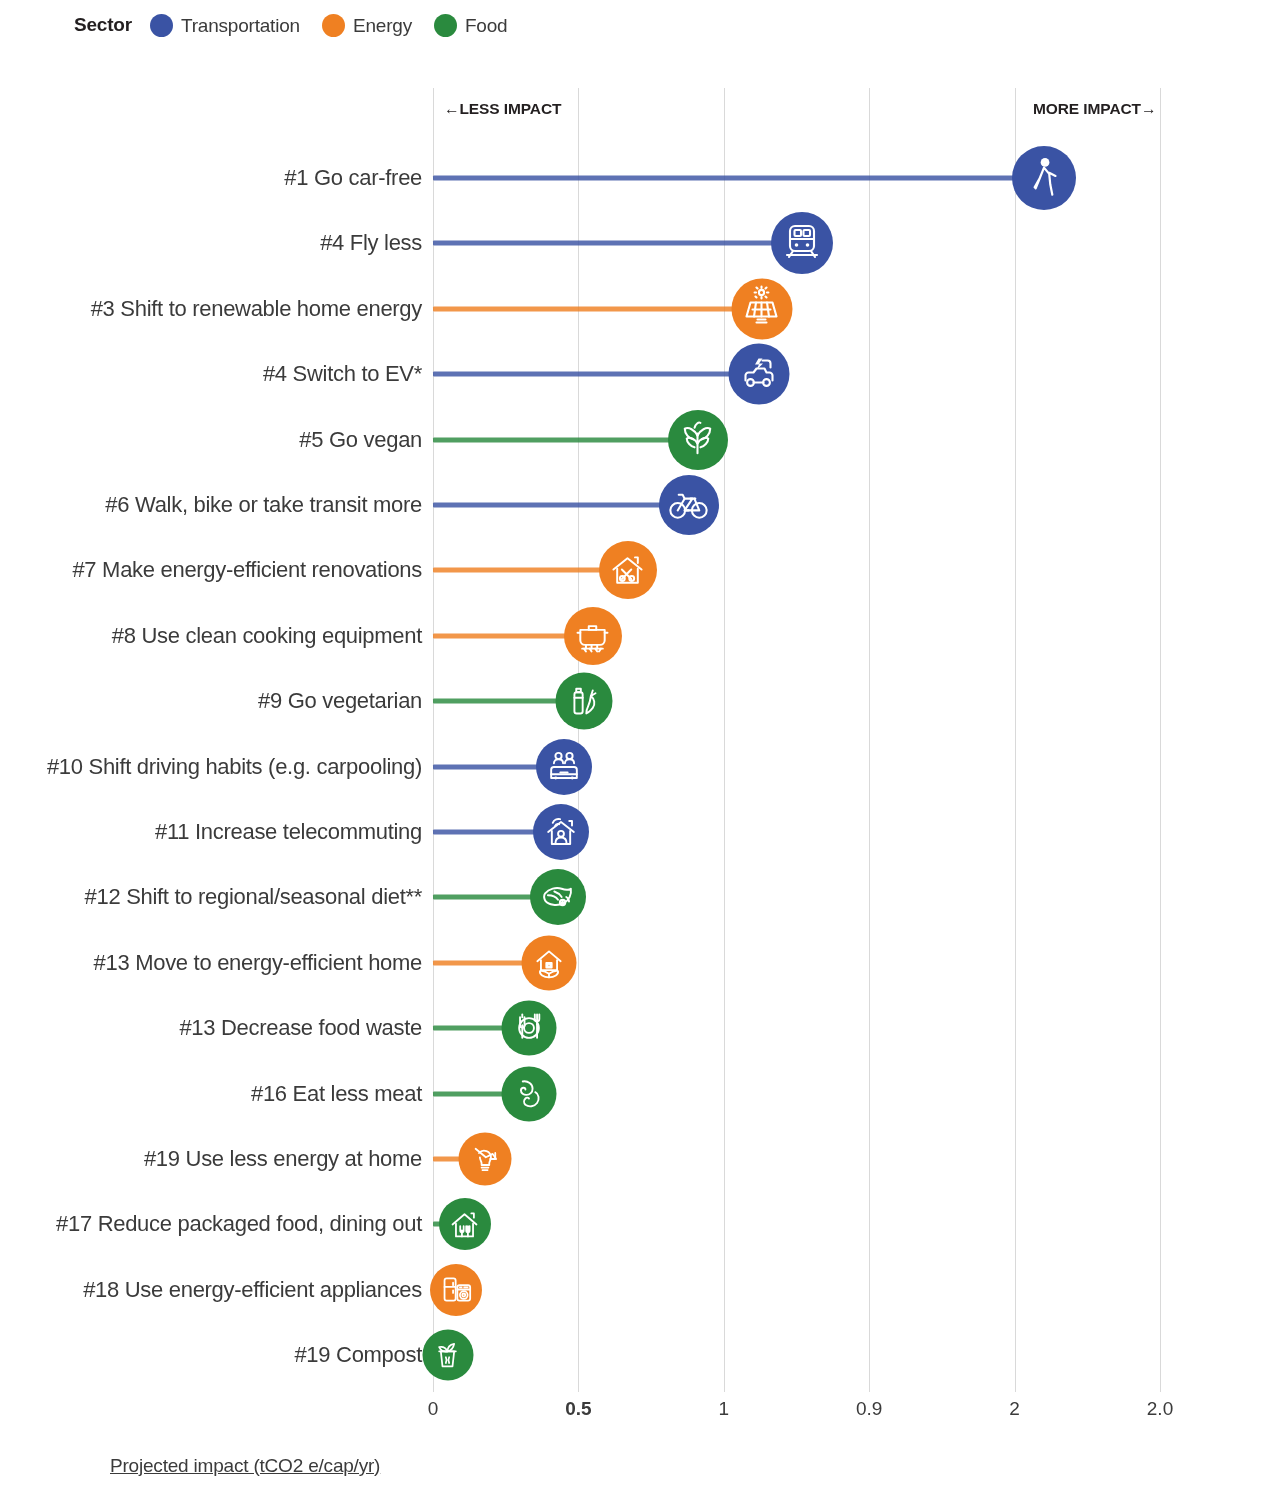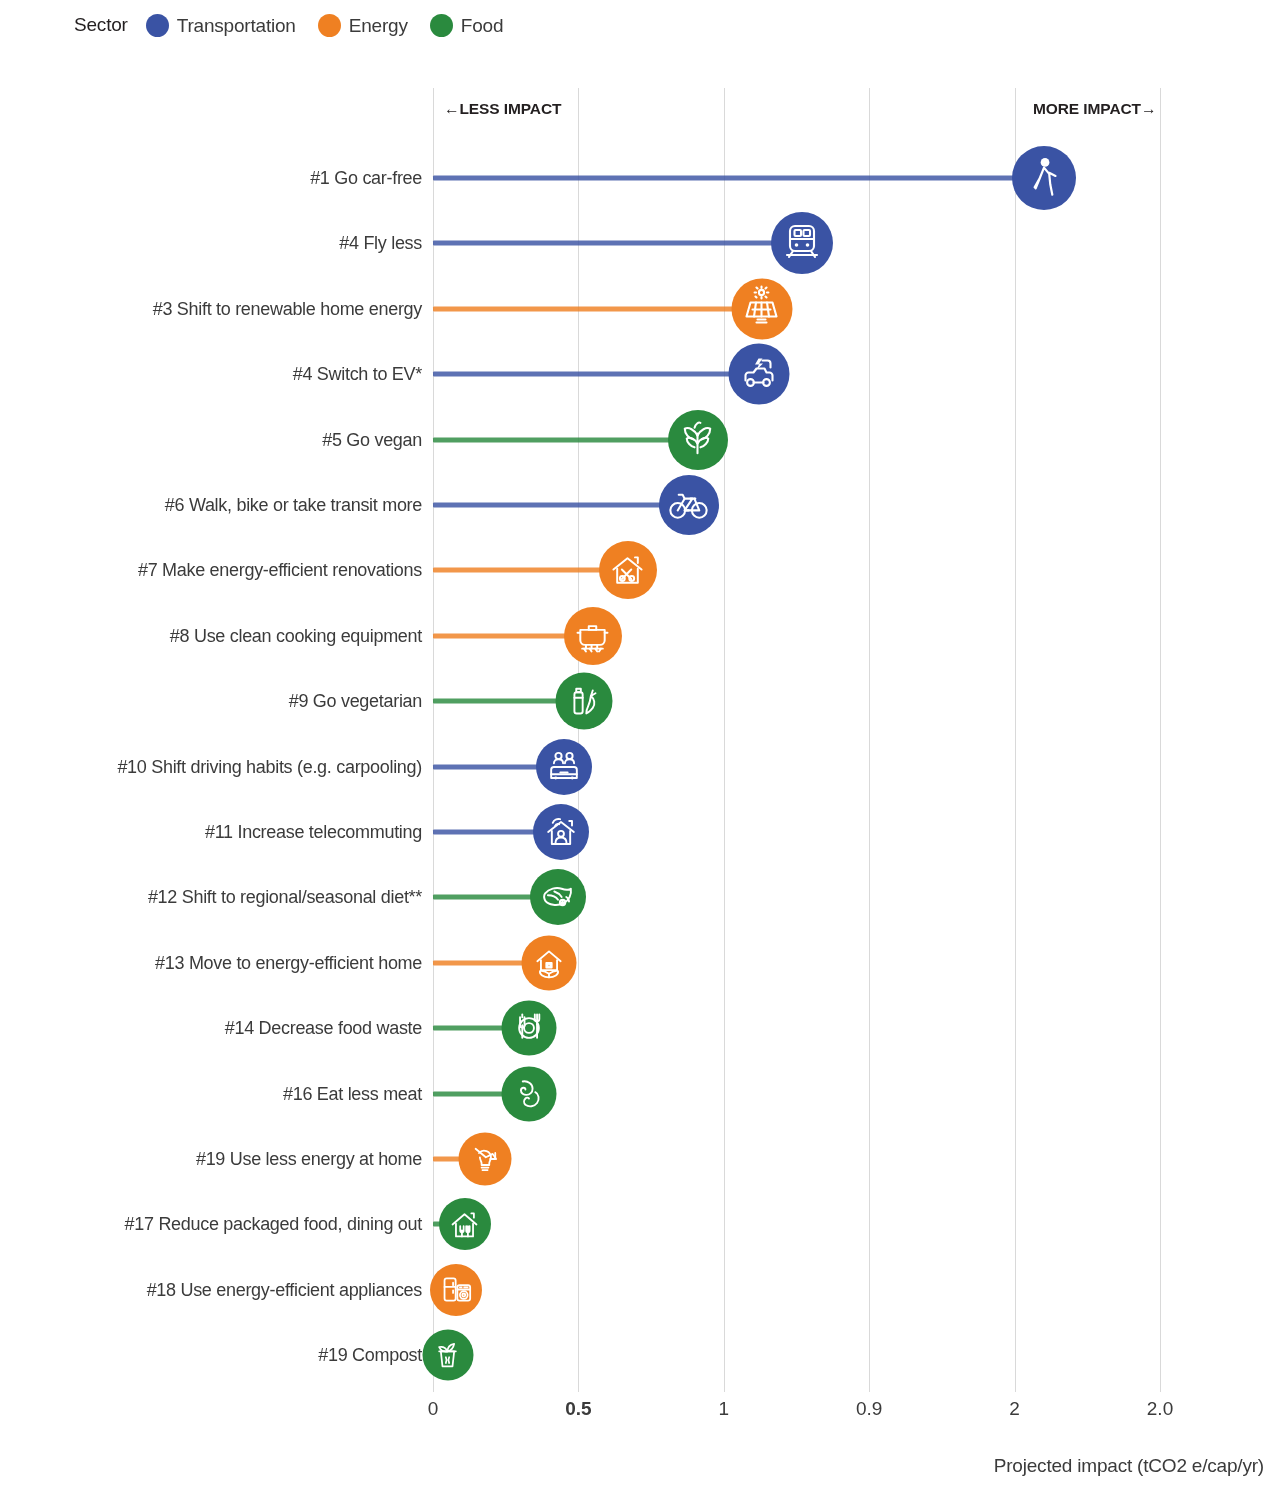--- a/index.html
+++ b/index.html
@@ -12,21 +12,21 @@
     position:relative;
   }
 
   
   #legend{
     position:absolute; left:74px; top:8px;
     display:flex; align-items:center; gap:12px;
     height:34px;
   }
   #legend .legend-title{
-    font-weight:normal; font-size:19px; letter-spacing:-0.2px; color:#231f20;
+    font-weight:bold; font-size:19px; letter-spacing:-0.2px; color:#231f20;
     margin-right:6px;
   }
   .legend-item{display:flex;align-items:flex-end;gap:8px;margin-right:10px;}
   .legend-dot{width:23px;height:23px;border-radius:50%;display:block;}
   .legend-label{font-size:19px;color:#3b3b3b;letter-spacing:-0.2px;}
 
   
   #plot{
     position:absolute;
     left:433px; top:88px;
@@ -44,21 +44,21 @@
     color:#231f20; white-space:nowrap;
   }
   #less-impact{left:444px;}
   #more-impact{left:1033px;}
 
   
   .row{position:absolute; left:0; width:1264px; height:0;}
   .row-label{
     position:absolute; right:842px;  
     transform:translateY(-50%);
-    font-size:18px; color:#3b3b3b; white-space:nowrap;
+    font-size:22px; color:#3b3b3b; white-space:nowrap;
     letter-spacing:-0.3px;
   }
   .stem{
     position:absolute; left:433px; height:5px;
     transform:translateY(-50%);
     border-radius:1px;
   }
   .marker{
     position:absolute;
     transform:translate(-50%,-50%);
@@ -69,22 +69,23 @@
 
   
   .tick{
     position:absolute;
     font-size:19px; color:#3b3b3b;
     transform:translateX(-50%);
     top:1398px;
   }
   #xlabel{
     position:absolute; top:1455px; left:0; width:1264px;
-    text-align:right; font-size:19px; color:#3b3b3b;
+    text-align:left; font-size:19px; color:#3b3b3b;
     letter-spacing:-0.2px;
+    text-decoration:underline;
   }
   #xlabel span{margin-left:110px;}
 </style>
 </head>
 <body>
 
 <div id="legend">
   <span class="legend-title">Sector</span>
 
   <div class="legend-item">
@@ -289,21 +290,21 @@
           <path d="M11 22L24 11l13 11" fill="none" stroke="#fff" stroke-width="2.1" stroke-linecap="round" stroke-linejoin="round"></path>
           <path d="M15 21v11h18V21" fill="none" stroke="#fff" stroke-width="2.1" stroke-linecap="round" stroke-linejoin="round"></path>
           <path d="M21 24h6v5h-6z" fill="none" stroke="#fff" stroke-width="2.1" stroke-linecap="round" stroke-linejoin="round"></path>
           <path d="M22 26h1M25 26h1M22 28h1M25 28h1" fill="none" stroke="#fff" stroke-width="2.1" stroke-linecap="round" stroke-linejoin="round"></path>
           <path d="M14 33c-1 4 4 7 10 7s11-3 10-7c-4-1-7 1-10 3-3-2-6-4-10-3z" fill="none" stroke="#fff" stroke-width="2.1" stroke-linecap="round" stroke-linejoin="round"></path>
           <path d="M24 40v-3" fill="none" stroke="#fff" stroke-width="2.1" stroke-linecap="round" stroke-linejoin="round"></path>
         </svg>
       </div>
     </div>
     <div class="row" style="top: 1028.2px;">
-      <div class="row-label">#14 Decrease food waste</div>
+      <div class="row-label">#13 Decrease food waste</div>
       <div class="stem" style="width: 95.964px; background: rgb(42, 138, 62); opacity: 0.82;"></div>
       <div class="marker" style="left: 528.964px; width: 55px; height: 55px; background: rgb(42, 138, 62);">
         <svg width="43" height="43" viewBox="0 0 48 48">
           <circle cx="24" cy="24" r="11" fill="none" stroke="#fff" stroke-width="2.1" stroke-linecap="round" stroke-linejoin="round"></circle>
           <circle cx="24" cy="24" r="5.5" fill="none" stroke="#fff" stroke-width="2.1" stroke-linecap="round" stroke-linejoin="round"></circle>
           <path d="M14 12v9a2.5 2.5 0 005 0v-9" fill="none" stroke="#fff" stroke-width="2.1" stroke-linecap="round" stroke-linejoin="round"></path>
           <path d="M16.5 12v-3" fill="none" stroke="#fff" stroke-width="2.1" stroke-linecap="round" stroke-linejoin="round"></path>
           <path d="M33 9v11M30.5 9v5c0 1.4 1 2.5 2.5 2.5M35.5 9v5c0 1.4-1 2.5-2.5 2.5" fill="none" stroke="#fff" stroke-width="2.1" stroke-linecap="round" stroke-linejoin="round"></path>
           <path d="M33 20v15" fill="none" stroke="#fff" stroke-width="2.1" stroke-linecap="round" stroke-linejoin="round"></path>
           <path d="M16.5 21v14" fill="none" stroke="#fff" stroke-width="2.1" stroke-linecap="round" stroke-linejoin="round"></path>

